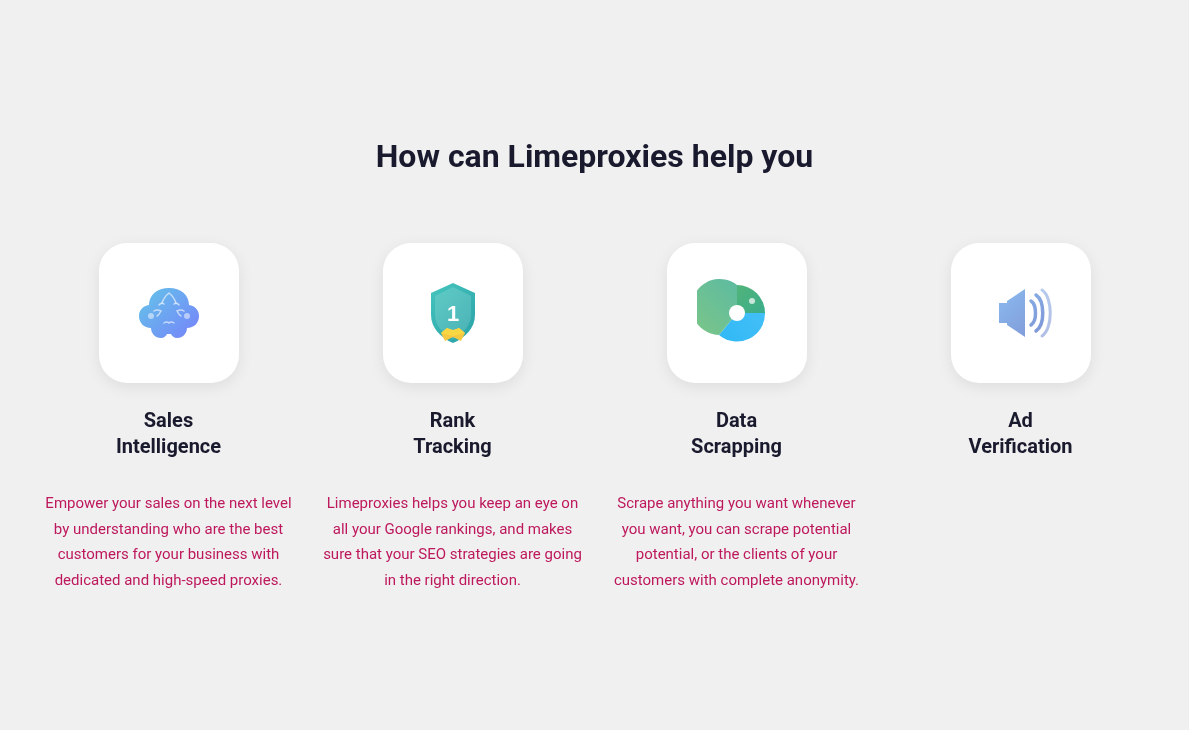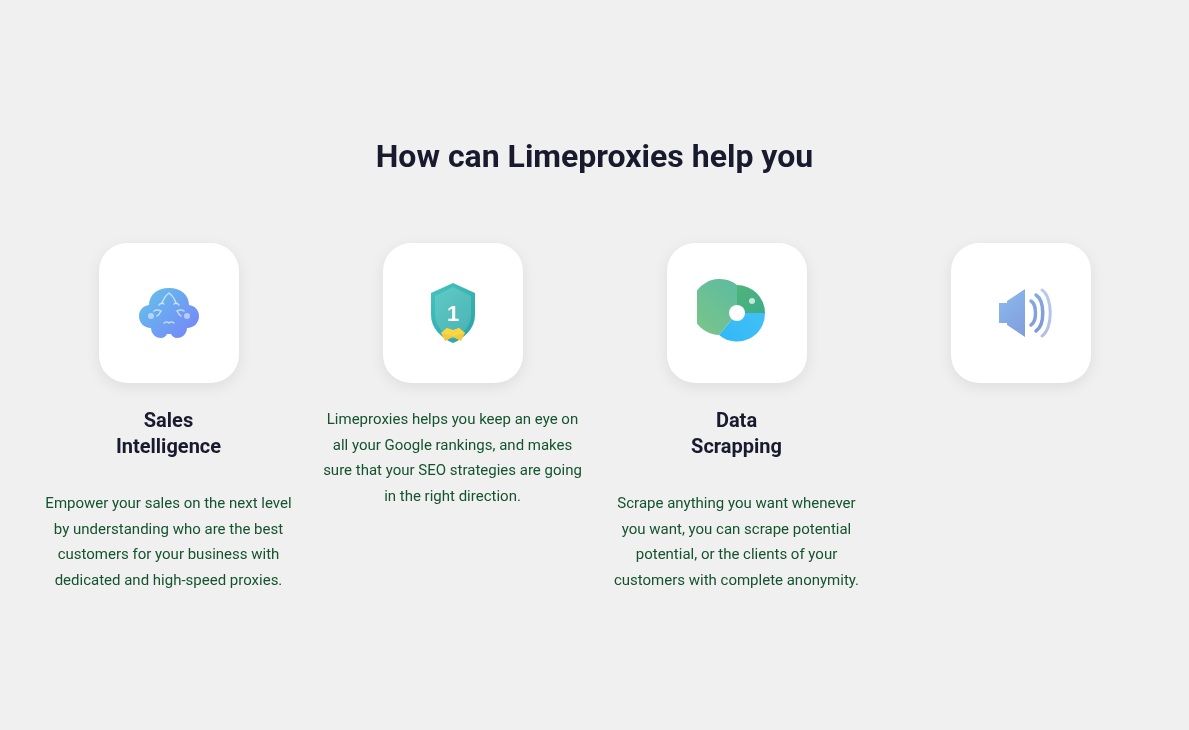--- a/index.html
+++ b/index.html
@@ -63,21 +63,21 @@
     .card-title {
       font-size: 20px;
       font-weight: 700;
       color: #1a1a2e;
       margin-bottom: 32px;
       line-height: 1.3;
     }
 
     .card-description {
       font-size: 15px;
-      color: #14532d;
+      color: #be185d;
       line-height: 1.7;
     }
   </style>
 </head>
 <body>
 
 <div class="page-wrapper">
   <h1 class="main-title">How can Limeproxies help you</h1>
 
   <div class="cards-container">
@@ -120,20 +120,21 @@
           <path d="M40 10 L62 20 L62 42 C62 55 52 65 40 70 C28 65 18 55 18 42 L18 20 Z" fill="url(#shieldGrad)"></path>
 
           <path d="M40 14 L58 23 L58 42 C58 52 50 61 40 66 C30 61 22 52 22 42 L22 23 Z" fill="white" opacity="0.15"></path>
 
           <text x="40" y="48" text-anchor="middle" font-size="22" font-weight="900" fill="white" font-family="Arial, sans-serif">1</text>
 
           <path d="M28 60 L34 55 L40 58 L46 55 L52 60 L48 68 L40 64 L32 68 Z" fill="#f5c842"></path>
           <path d="M28 60 L34 55 L40 57 L46 55 L52 60 L40 63 Z" fill="#f9d742"></path>
         </svg>
       </div>
+      <div class="card-title">Rank<br>Tracking</div>
       <div class="card-description">Limeproxies helps you keep an eye on all your Google rankings, and makes sure that your SEO strategies are going in the right direction.</div>
     </div>
 
     <div class="card">
       <div class="icon-box">
         <svg viewBox="0 0 80 80" fill="none" xmlns="http://www.w3.org/2000/svg">
           <defs>
             <linearGradient id="pieGrad1" x1="0" y1="0" x2="80" y2="80" gradientUnits="userSpaceOnUse">
               <stop offset="0%" stop-color="#66bb6a"></stop>
               <stop offset="100%" stop-color="#26a69a"></stop>
@@ -175,16 +176,17 @@
 
           <path d="M18 30 L18 50 L26 50 L26 30 Z" fill="url(#speakerGrad)"></path>
 
           <path d="M26 28 L44 16 L44 64 L26 52 Z" fill="url(#speakerGrad)"></path>
 
           <path d="M50 28 C56 32 56 48 50 52" stroke="url(#speakerGrad)" stroke-width="3.5" stroke-linecap="round" fill="none"></path>
           <path d="M55 22 C64 28 64 52 55 58" stroke="url(#speakerGrad)" stroke-width="3.5" stroke-linecap="round" fill="none"></path>
           <path d="M61 17 C72 24 72 56 61 63" stroke="url(#speakerGrad)" stroke-width="3" stroke-linecap="round" fill="none" opacity="0.6"></path>
         </svg>
       </div>
+      <div class="card-title">Ad<br>Verification</div>
     </div>
 
   </div>
 </div>
 
 </body></html>

